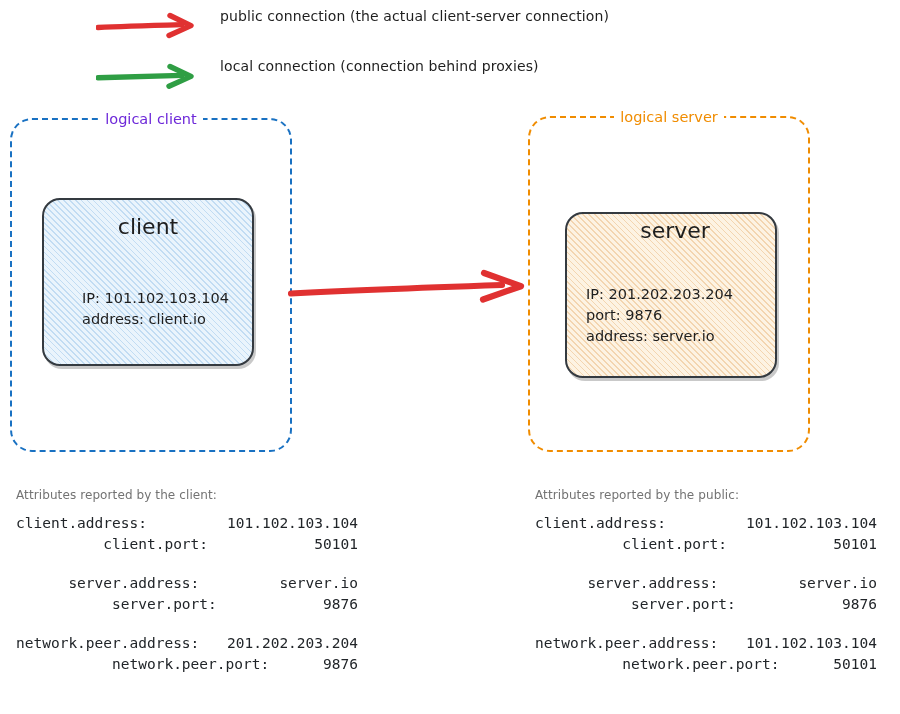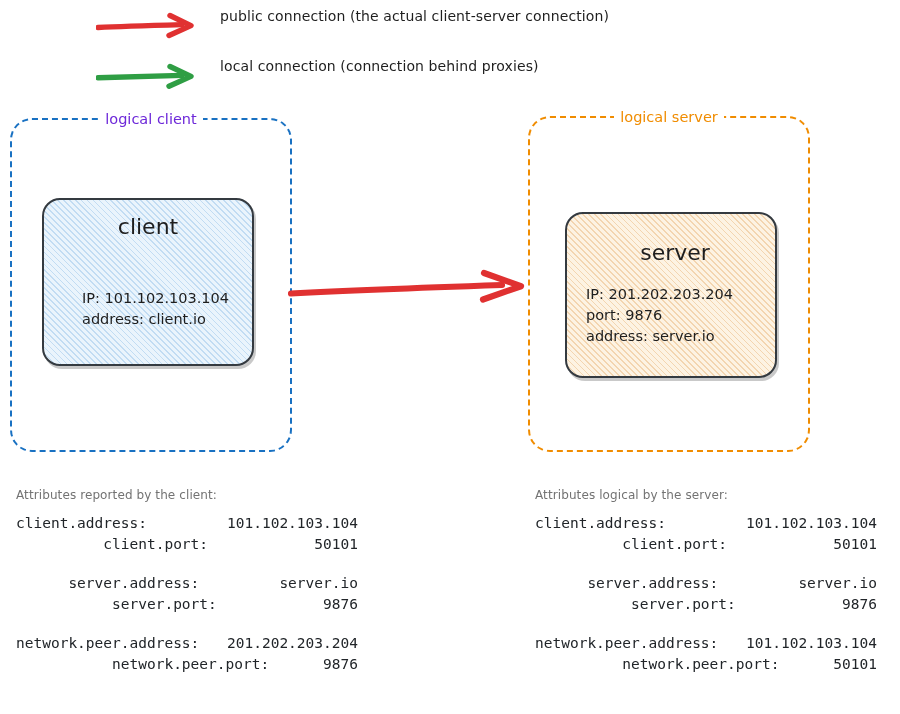--- a/index.html
+++ b/index.html
@@ -97,21 +97,21 @@
   }
   .node-title {
     position: absolute;
     left: 0; right: 0;
     text-align: center;
     font-size: 22px;
     font-family: "DejaVu Sans", sans-serif;
     color: #1e1e1e;
   }
   #node-client .node-title { top: 14px; }
-  #node-server .node-title { top: 26px; padding-left: 8px; }
+  #node-server .node-title { top: 4px; padding-left: 8px; }
   .node-lines {
     position: absolute;
     font-size: 14.5px;
     line-height: 21px;
     font-family: "DejaVu Sans", sans-serif;
     color: #1e1e1e;
     white-space: nowrap;
   }
   #node-client .node-lines { left: 38px; top: 88px; }
   #node-server .node-lines { left: 19px; top: 70px; }
@@ -231,21 +231,21 @@
       <span class="attr-val">201.202.203.204</span>
     </div>
     <div class="attr-row">
       <span class="attr-key">network.peer.port:</span>
       <span class="attr-val">9876</span>
     </div>
   </div>
 </div>
 
 <div class="attr-table" id="attrs-server">
-  <div class="attr-heading">Attributes logical by the server:</div>
+  <div class="attr-heading">Attributes reported by the public:</div>
 
   <div class="attr-group">
     <div class="attr-row">
       <span class="attr-key">client.address:</span>
       <span class="attr-val">101.102.103.104</span>
     </div>
     <div class="attr-row">
       <span class="attr-key">client.port:</span>
       <span class="attr-val">50101</span>
     </div>

